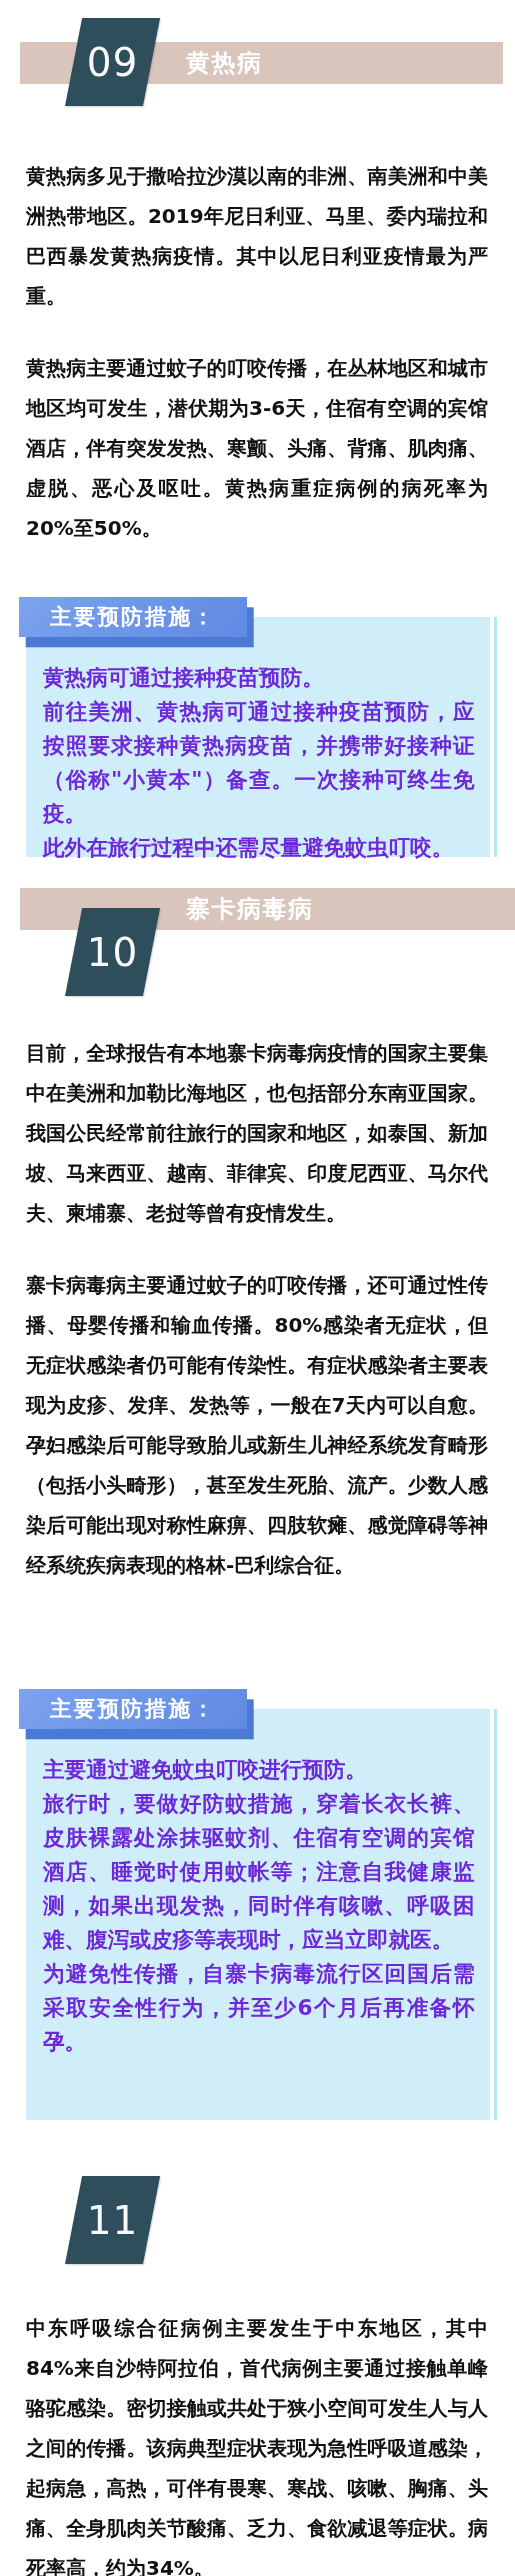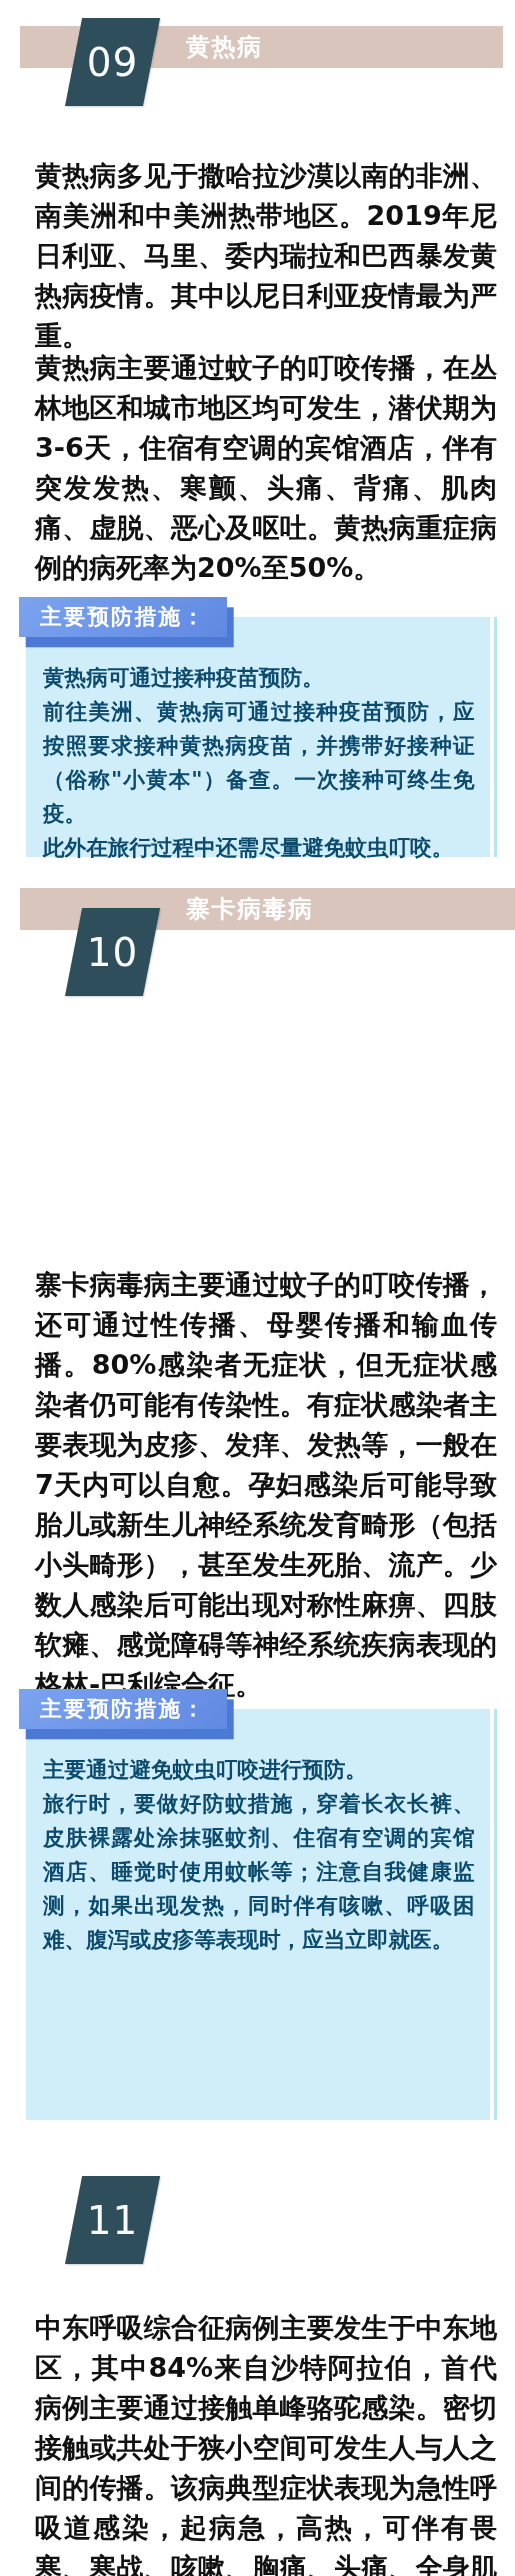--- a/index.html
+++ b/index.html
@@ -49,69 +49,69 @@
     justify-content:center;
     transform:skewX(11deg);
     color:#f8fafb;
     font-size:39px;
     font-weight:400;
     letter-spacing:1px;
   }
   
   .para{
     position:absolute;
-    left:35px;
+    left:26px;
     width:462px;
     margin:0;
-    font-size:27px;
+    font-size:20px;
     line-height:40px;
     font-weight:700;
     color:#111111;
     text-align:justify;
   }
   
   .pbox{
     position:absolute;
     left:26px;
     width:464px;
     box-sizing:border-box;
     background:#cfeefa;
     padding:44px 15.5px 0 17px;
     font-size:21.6px;
     line-height:34px;
     font-weight:700;
-    color:#0c4a6e;
+    color:#6d28d9;
     text-align:justify;
   }
   .pbox::after{
     content:"";
     position:absolute;
     left:calc(100% + 4.1px);
     top:0;
     width:3.1px;
     height:100%;
     background:#b5e6f5;
   }
   .pbox p{margin:0;}
   
   .plabel{
     position:absolute;
     left:19px;
     height:40px;
     line-height:40px;
-    padding:0 21px;
+    padding:0 31px;
     background:linear-gradient(135deg,#7ba3ee,#6089e2);
     box-shadow:6.7px 10.3px 0 #4c79d3;
     color:#ffffff;
     font-size:21.6px;
     font-weight:700;
     letter-spacing:2.1px;
     white-space:nowrap;
   }
-  #badge1{top:18px;}   #banner1{top:26px;}
+  #badge1{top:18px;}   #banner1{top:42px;}
   #p1-1{top:156px;}    #p1-2{top:348px;}
   #label1{top:597px;} #box1{top:617px;height:240px;}
   #badge2{top:908px;} #banner2{top:888px;padding-left:20px;}
   #p2-1{top:1033px;}   #p2-2{top:1265px;}
   #label2{top:1689px;} #box2{top:1709px;height:411px;}
   #badge3{top:2176px;} #banner3{top:2197px;}
   #p3-1{top:2308px;}
 </style>
 </head>
 <body>
@@ -132,24 +132,26 @@
     <p>此外在旅行过程中还需尽量避免蚊虫叮咬。</p>
   </div>
   <div class="plabel" id="label1">主要预防措施：</div>
 
   <div class="banner" id="banner2">
     <span class="banner-title">寨卡病毒病</span>
   </div>
   <div class="badge" id="badge2">
     <span class="badge-num">10</span>
   </div>
+  <p class="para" id="p2-1">目前，全球报告有本地寨卡病毒病疫情的国家主要集中在美洲和加勒比海地区，也包括部分东南亚国家。我国公民经常前往旅行的国家和地区，如泰国、新加坡、马来西亚、越南、菲律宾、印度尼西亚、马尔代夫、柬埔寨、老挝等曾有疫情发生。</p>
   <p class="para" id="p2-2">寨卡病毒病主要通过蚊子的叮咬传播，还可通过性传播、母婴传播和输血传播。80%感染者无症状，但无症状感染者仍可能有传染性。有症状感染者主要表现为皮疹、发痒、发热等，一般在7天内可以自愈。孕妇感染后可能导致胎儿或新生儿神经系统发育畸形（包括小头畸形），甚至发生死胎、流产。少数人感染后可能出现对称性麻痹、四肢软瘫、感觉障碍等神经系统疾病表现的格林-巴利综合征。</p>
   <div class="pbox" id="box2">
     <p>主要通过避免蚊虫叮咬进行预防。</p>
     <p>旅行时，要做好防蚊措施，穿着长衣长裤、皮肤裸露处涂抹驱蚊剂、住宿有空调的宾馆酒店、睡觉时使用蚊帐等；注意自我健康监测，如果出现发热，同时伴有咳嗽、呼吸困难、腹泻或皮疹等表现时，应当立即就医。</p>
+    <p>为避免性传播，自寨卡病毒流行区回国后需采取安全性行为，并至少6个月后再准备怀孕。</p>
   </div>
   <div class="plabel" id="label2">主要预防措施：</div>
 
   <div class="badge" id="badge3">
     <span class="badge-num">11</span>
   </div>
   <p class="para" id="p3-1">中东呼吸综合征病例主要发生于中东地区，其中84%来自沙特阿拉伯，首代病例主要通过接触单峰骆驼感染。密切接触或共处于狭小空间可发生人与人之间的传播。该病典型症状表现为急性呼吸道感染，起病急，高热，可伴有畏寒、寒战、咳嗽、胸痛、头痛、全身肌肉关节酸痛、乏力、食欲减退等症状。病死率高，约为34%。</p>
 
 </div>
 

